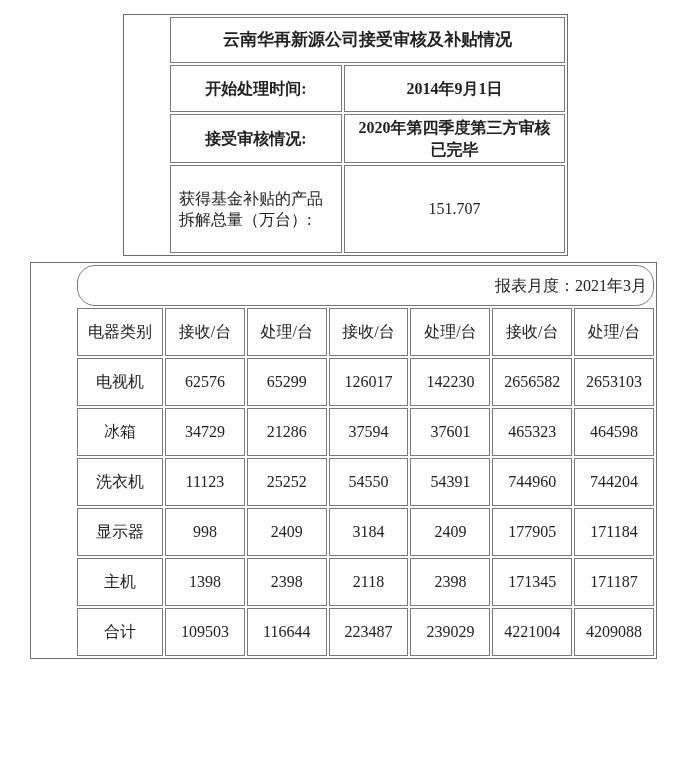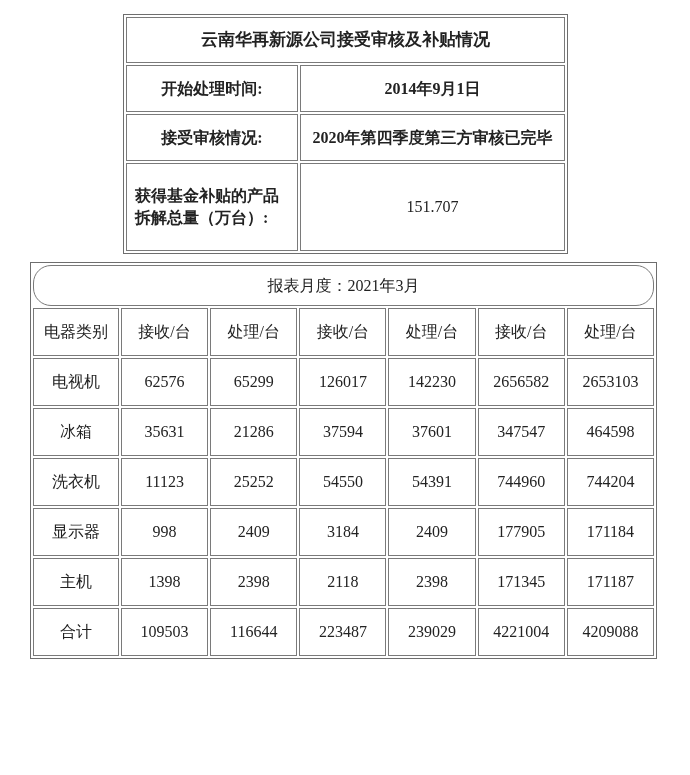--- a/index.html
+++ b/index.html
@@ -15,20 +15,21 @@
     font-family: "Liberation Serif", "DejaVu Serif", serif;
     color: #222222;
     font-size: 16px;
   }
   table {
     border-collapse: separate;
     border-spacing: 2px;
     table-layout: fixed;
     background: #ffffff;
     border: 1px solid #6e6e6e;
+    padding-left: 44px;
   }
   td {
     border: 1px solid #7a7a7a;
     text-align: center;
     vertical-align: middle;
     padding: 2px 6px;
     overflow: hidden;
     word-break: break-all;
     line-height: 1.35;
   }
@@ -43,31 +44,30 @@
     font-weight: bold;
     font-size: 17px;
     height: 40px;
   }
   .summary-table .row-mid td { height: 41px; font-weight: bold; }
   .summary-table .row-tall td { height: 82px; }
   .summary-table .label-left {
     text-align: left;
     padding-left: 8px;
     padding-right: 4px;
-    font-weight: bold;
   }
   
   .report-table {
     position: absolute;
     left: 30px;
     top: 262px;
     width: 627px;
   }
   .report-table .period-cell {
-    text-align: center;
+    text-align: right;
     height: 35px;
     padding-left: 6px;
     border-radius: 18px;
   }
   .report-table .group-row td { height: 36px; }
   .report-table .std-row td { height: 42px; }
   .report-table .cat-col { padding: 2px 4px; margin-left: 12px; }
 </style>
 </head>
 <body>
@@ -130,25 +130,25 @@
       <td>62576</td>
       <td>65299</td>
       <td>126017</td>
       <td>142230</td>
       <td>2656582</td>
       <td>2653103</td>
     </tr>
 
     <tr class="std-row">
       <td class="cat-col">冰箱</td>
-      <td>35631</td>
+      <td>34729</td>
       <td>21286</td>
       <td>37594</td>
       <td>37601</td>
-      <td>347547</td>
+      <td>465323</td>
       <td>464598</td>
     </tr>
 
     <tr class="std-row">
       <td class="cat-col">洗衣机</td>
       <td>11123</td>
       <td>25252</td>
       <td>54550</td>
       <td>54391</td>
       <td>744960</td>

